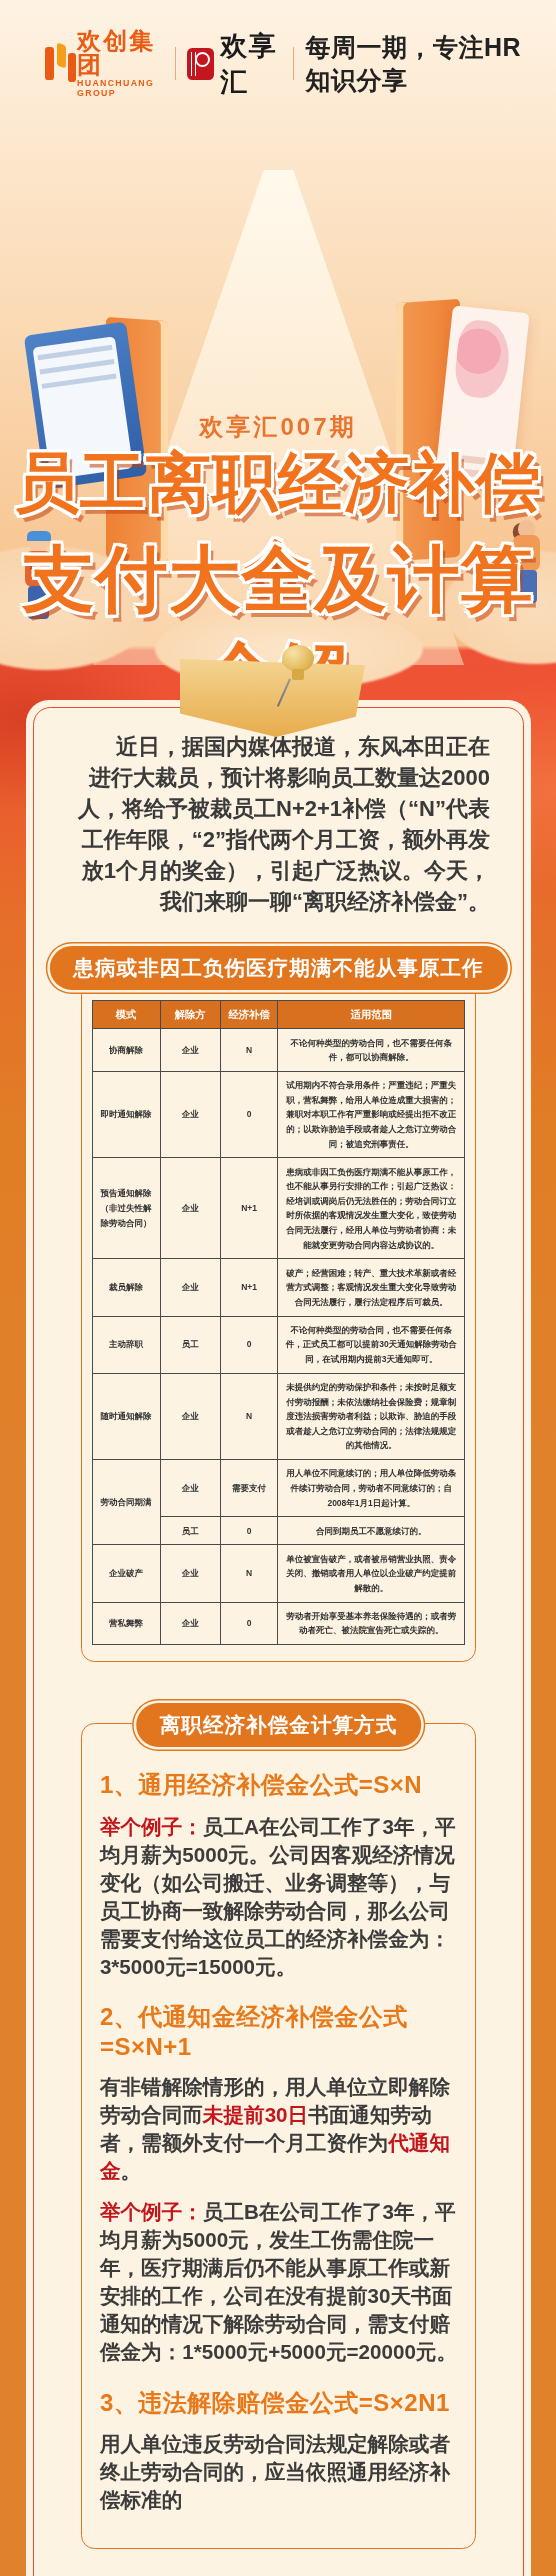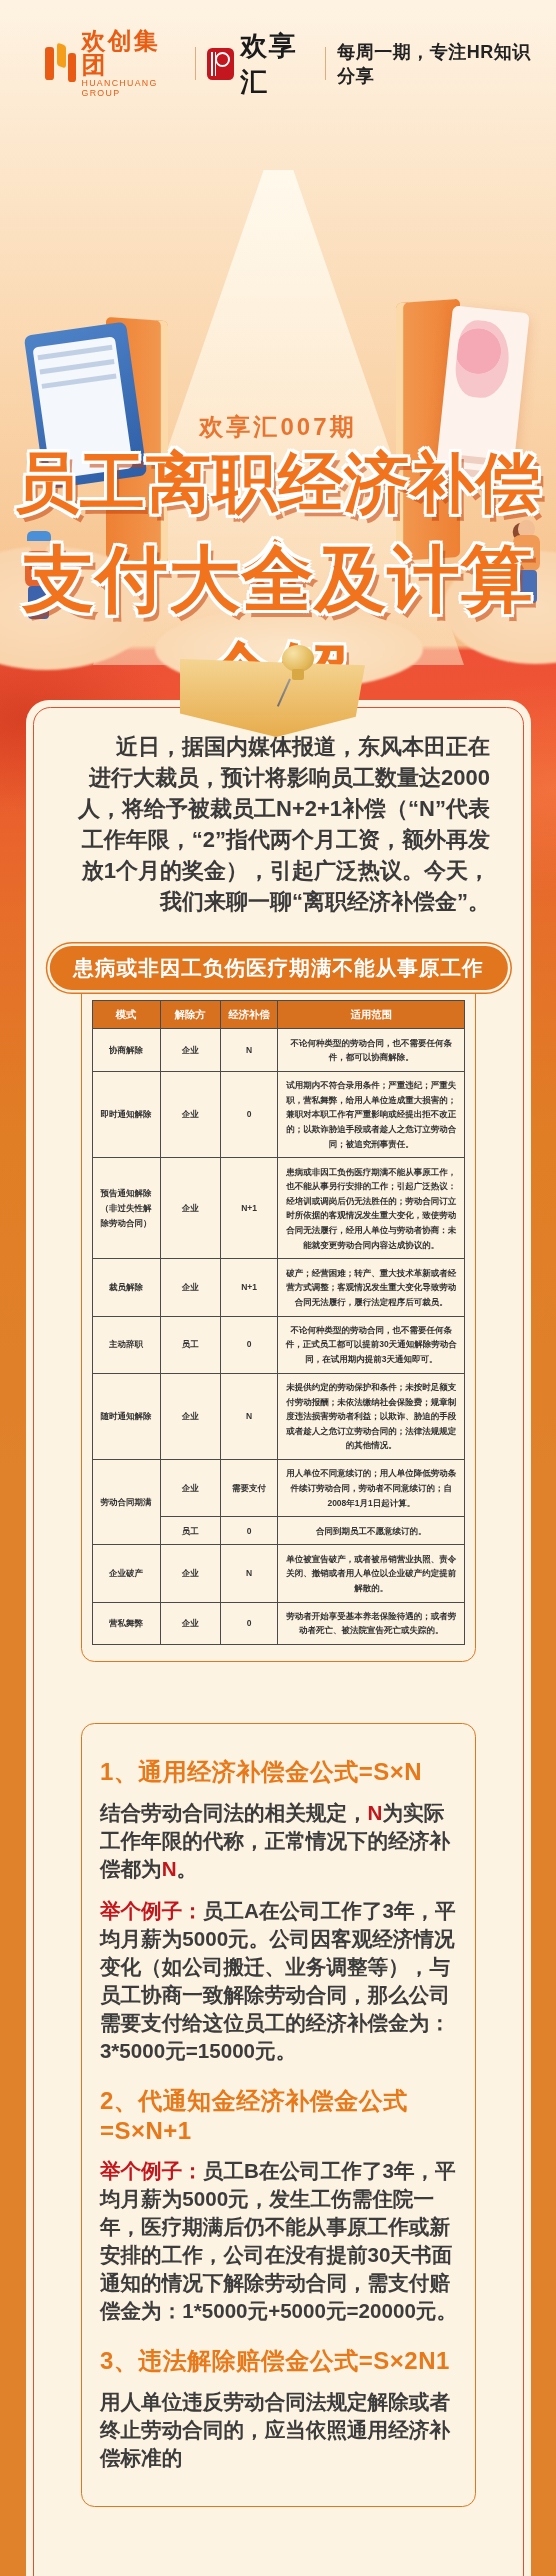--- a/index.html
+++ b/index.html
@@ -14,27 +14,27 @@
            #E0812B 40%, #E0812B 100%);}
   .abs{position:absolute;}
   
   .header-bar{position:absolute;top:40px;left:45px;right:20.6px;height:47px;display:flex;align-items:center;}
   .hmark{width:33px;height:40px;position:relative;margin-right:8.2px;}
   .hmark i{position:absolute;border-radius:3.1px;}
   .hmark .b1{left:0;top:3.1px;width:9.3px;height:33px;background:#E95A14;}
   .hmark .b2{left:12.4px;top:0;width:9.3px;height:23px;background:#F59E1B;transform:skewY(18deg);}
   .hmark .b3{left:23px;top:9.3px;width:8.2px;height:29px;background:#E95A14;}
   .brand-name{color:#E95C14;font-size:24px;font-weight:800;letter-spacing:2.1px;line-height:1;}
-  .brand-sub{color:#E95C14;font-size:8.8px;font-weight:400;letter-spacing:1.3px;margin-top:1px;}
+  .brand-sub{color:#E95C14;font-size:8.8px;font-weight:700;letter-spacing:1.3px;margin-top:1px;}
   .vdiv{width:1px;height:33px;background:#D98D5A;margin:0 11.3px;opacity:.7;}
   .seal{width:27px;height:32px;background:#C4161E;border-radius:5.2px;position:relative;margin-right:6.2px;flex:none;}
   .seal:before{content:"";position:absolute;left:3.6px;top:4.1px;width:5.2px;height:24px;background:repeating-linear-gradient(90deg,#fff 0 1.5px,transparent 1.5px 3.6px);}
   .seal:after{content:"";position:absolute;right:4.1px;top:4.6px;width:11.3px;height:11.3px;border:2.1px solid #fff;border-radius:50%;}
   .hx-name{color:#1b1b1b;font-size:27px;font-weight:900;letter-spacing:1.5px;}
-  .tagline{color:#222;font-size:18px;font-weight:700;letter-spacing:0.5px;}
+  .tagline{color:#222;font-size:25px;font-weight:700;letter-spacing:0.5px;}
   
   .beam{left:93px;top:170px;width:371px;height:495px;background:linear-gradient(180deg,rgba(255,250,238,.95),rgba(253,228,195,.55));clip-path:polygon(46% 0,54% 0,100% 100%,0 100%);}
   .door{border-radius:5.2px;}
   .door-l{left:106px;top:319px;width:62px;height:242px;background:linear-gradient(90deg,#EE8033,#F29A52);box-shadow:inset -7.2px 0 0 #FBD9A8;transform:skewY(4deg);}
   .door-r{left:396px;top:301px;width:64px;height:258px;background:linear-gradient(90deg,#F29A52,#EE8033);box-shadow:inset 7.2px 0 0 #FBD9A8;transform:skewY(-4deg);}
   .book-blue{left:34px;top:328px;width:103px;height:155px;background:linear-gradient(160deg,#4F83C8,#2E5EA6);border-radius:7.2px;transform:rotate(-8deg);}
   .book-blue:before{content:"";position:absolute;left:7.2px;top:13.4px;right:13.4px;bottom:9.3px;background:#F4F7FB;border-radius:5.2px;}
   .book-blue:after{content:"";position:absolute;left:11.3px;top:20.6px;right:17.5px;height:5.2px;background:#2E5EA6;box-shadow:0 14.4px 0 #2E5EA6,0 29px 0 #2E5EA6;opacity:.25;}
   .poster-pink{left:444px;top:309px;width:77px;height:170px;background:#FDF3EC;border-radius:6.2px;transform:rotate(6deg);box-shadow:0 5.2px 12.4px rgba(200,80,40,.25);}
   .poster-pink:before{content:"";position:absolute;left:9.3px;top:12.4px;width:52px;height:77px;background:radial-gradient(circle at 40% 40%,#F5A9B4 0 40%,#F7C6CB 41% 100%);border-radius:40% 60% 55% 45%;}
@@ -214,26 +214,27 @@
             <td>营私舞弊</td>
             <td>企业</td>
             <td>0</td>
             <td>劳动者开始享受基本养老保险待遇的；或者劳动者死亡、被法院宣告死亡或失踪的。</td>
           </tr>
         </tbody>
       </table>
     </div>
 
     <div class="calcbox">
+      <div class="pill">离职经济补偿金计算方式</div>
 
       <div class="sec-h">1、通用经济补偿金公式=S×N</div>
-      <p class="para"><span>结合劳动合同法的相关规定，</span><span class="c-red">N</span><span>为实际工作年限的代称，正常情况下的经济补偿都为</span><span class="c-red">N</span><span>。</span></p>
       <p class="para"><span class="c-red">举个例子：</span><span>员工A在公司工作了3年，平均月薪为5000元。公司因客观经济情况变化（如公司搬迁、业务调整等），与员工协商一致解除劳动合同，那么公司需要支付给这位员工的经济补偿金为：3*5000元=15000元。</span></p>
 
       <div class="sec-h">2、代通知金经济补偿金公式=S×N+1</div>
+      <p class="para"><span>有非错解除情形的，用人单位立即解除劳动合同而</span><span class="c-red">未提前30日</span><span>书面通知劳动者，需额外支付一个月工资作为</span><span class="c-red">代通知金</span><span>。</span></p>
       <p class="para"><span class="c-red">举个例子：</span><span>员工B在公司工作了3年，平均月薪为5000元，发生工伤需住院一年，医疗期满后仍不能从事原工作或新安排的工作，公司在没有提前30天书面通知的情况下解除劳动合同，需支付赔偿金为：1*5000元+5000元=20000元。</span></p>
 
       <div class="sec-h">3、违法解除赔偿金公式=S×2N1</div>
       <p class="para"><span>用人单位违反劳动合同法规定解除或者终止劳动合同的，应当依照通用经济补偿标准的</span></p>
 
     </div>
 
   </div>
 </div>
 

